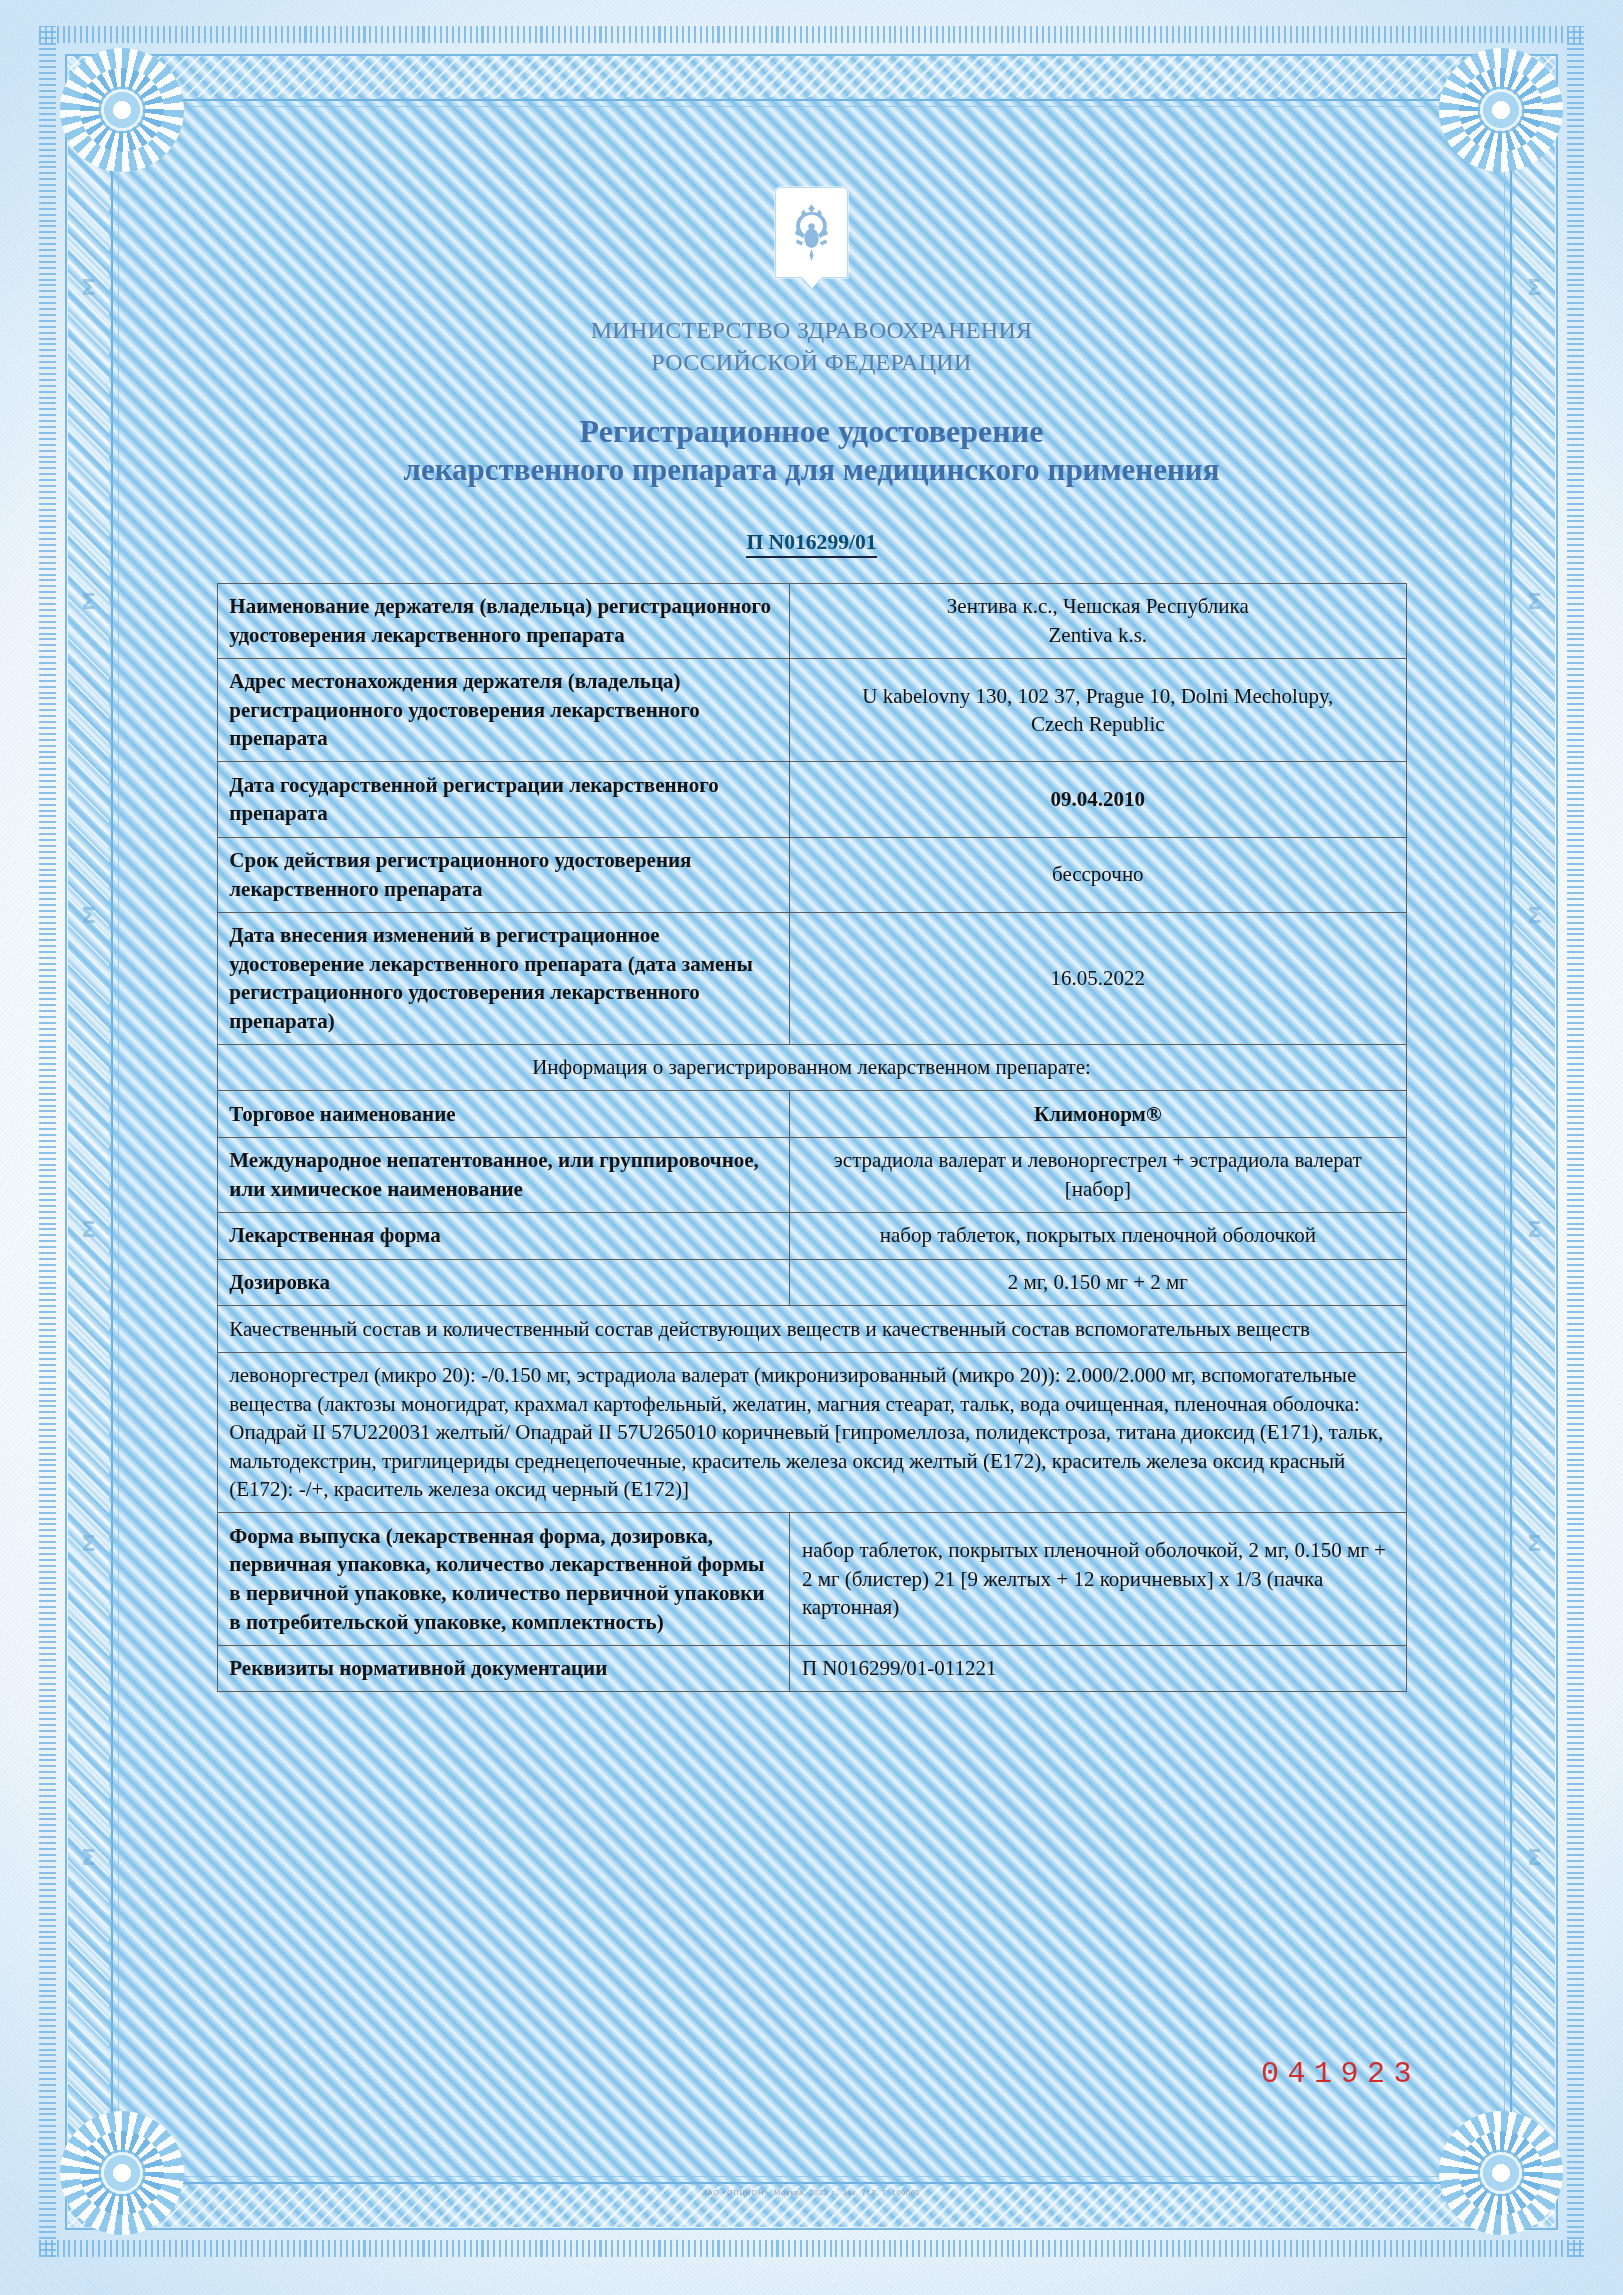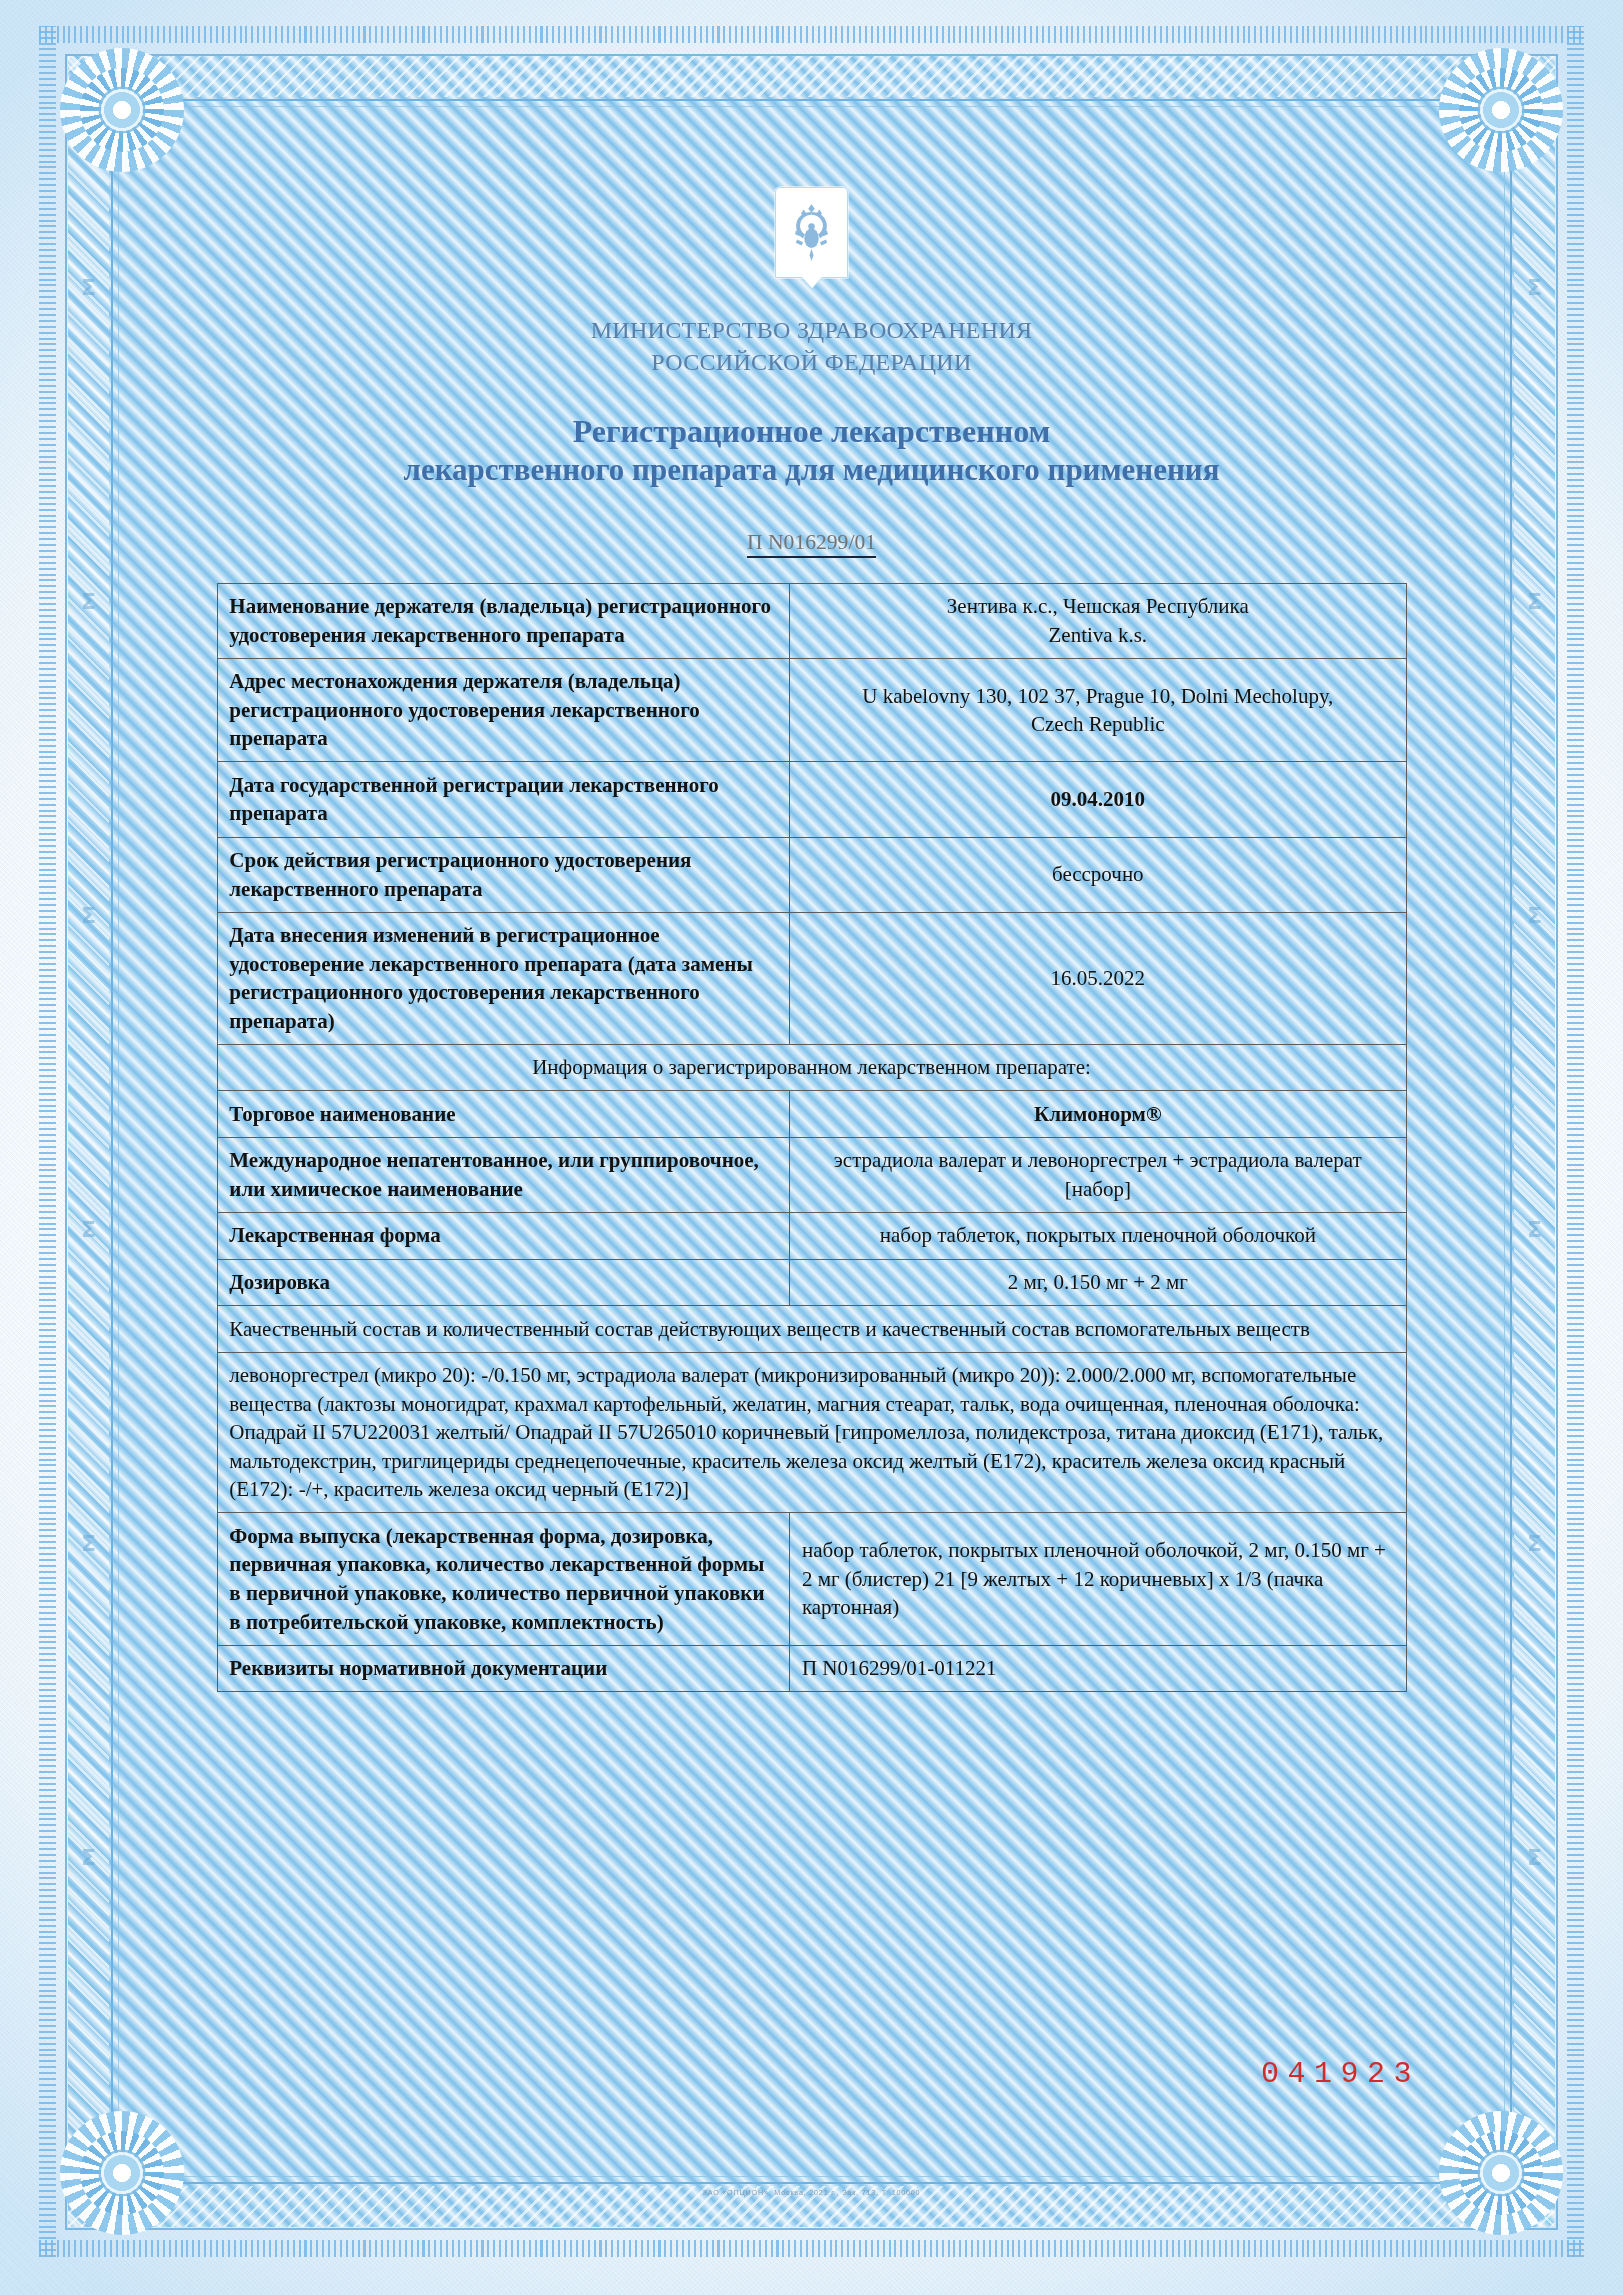--- a/index.html
+++ b/index.html
@@ -126,21 +126,21 @@
 
   #title{
     text-align:center;margin-top:34px;
     color:#3f6ea8;font-weight:bold;
   }
   #title .t1{font-size:32px;line-height:1.22;}
   #title .t2{font-size:31px;line-height:1.22;}
 
   #regno{
     text-align:center;margin-top:41px;
-    font-size:21.6px;font-weight:normal;color:#737373;
+    font-size:21.6px;font-weight:bold;color:#0c4a6e;
   }
   #regno span{border-bottom:2px solid #16253a;padding-bottom:2px;}
   #regsub{
     text-align:center;margin-top:11.8px;
     font-size:19px;color:#1d2b3d;
   }
 
   
   table#cert{
     width:1190px;margin:27.5px auto 0;border-collapse:collapse;
@@ -248,21 +248,21 @@
         </svg>
       </div>
     </div>
 
     <div id="ministry">
       <div>МИНИСТЕРСТВО ЗДРАВООХРАНЕНИЯ</div>
       <div>РОССИЙСКОЙ ФЕДЕРАЦИИ</div>
     </div>
 
     <div id="title">
-      <div class="t1">Регистрационное лекарственном</div>
+      <div class="t1">Регистрационное удостоверение</div>
       <div class="t2">лекарственного препарата для медицинского применения</div>
     </div>
 
     <div id="regno">
       <span>П N016299/01</span>
     </div>
 
     <table id="cert">
       <tbody>
         <tr>

